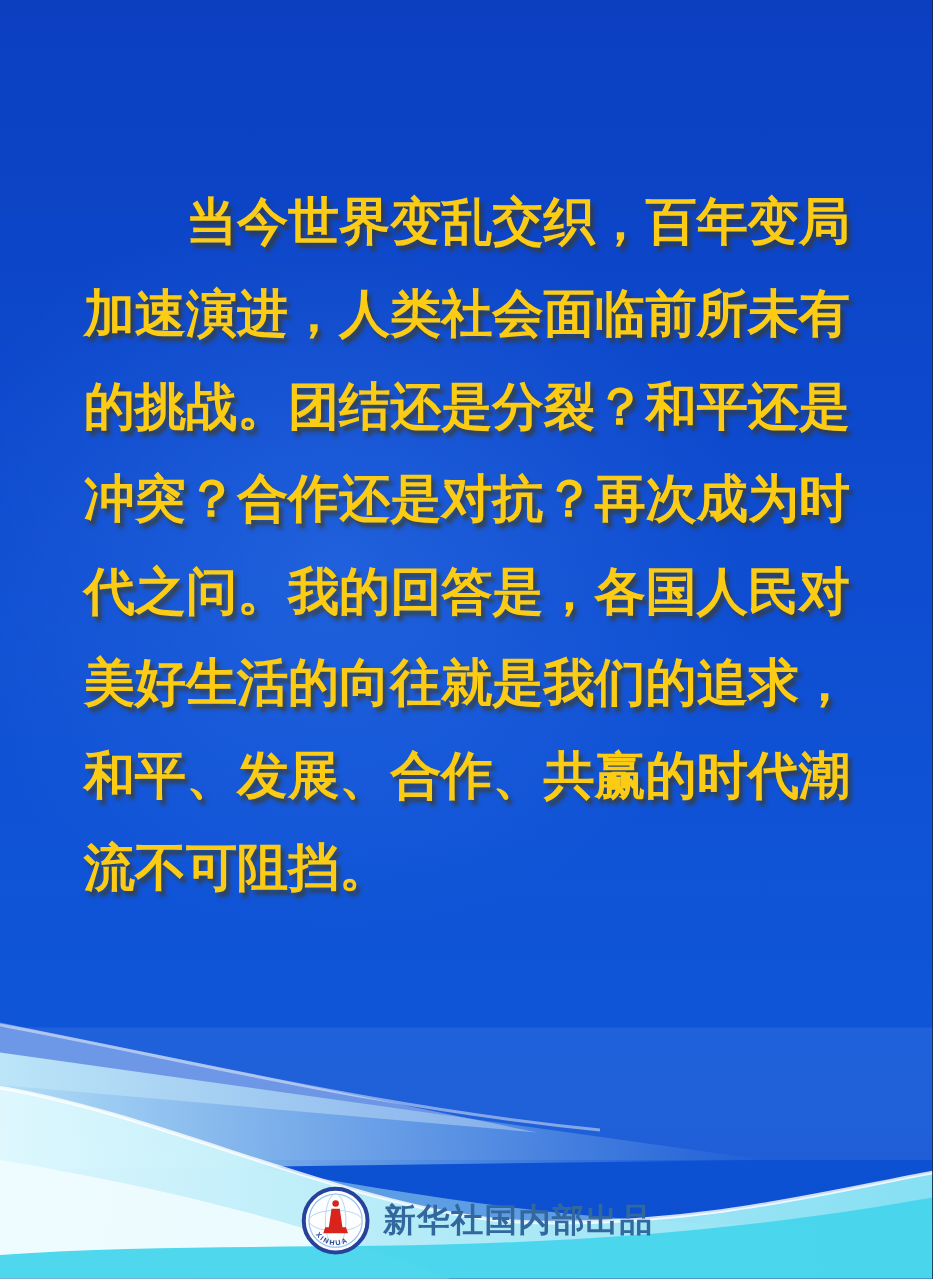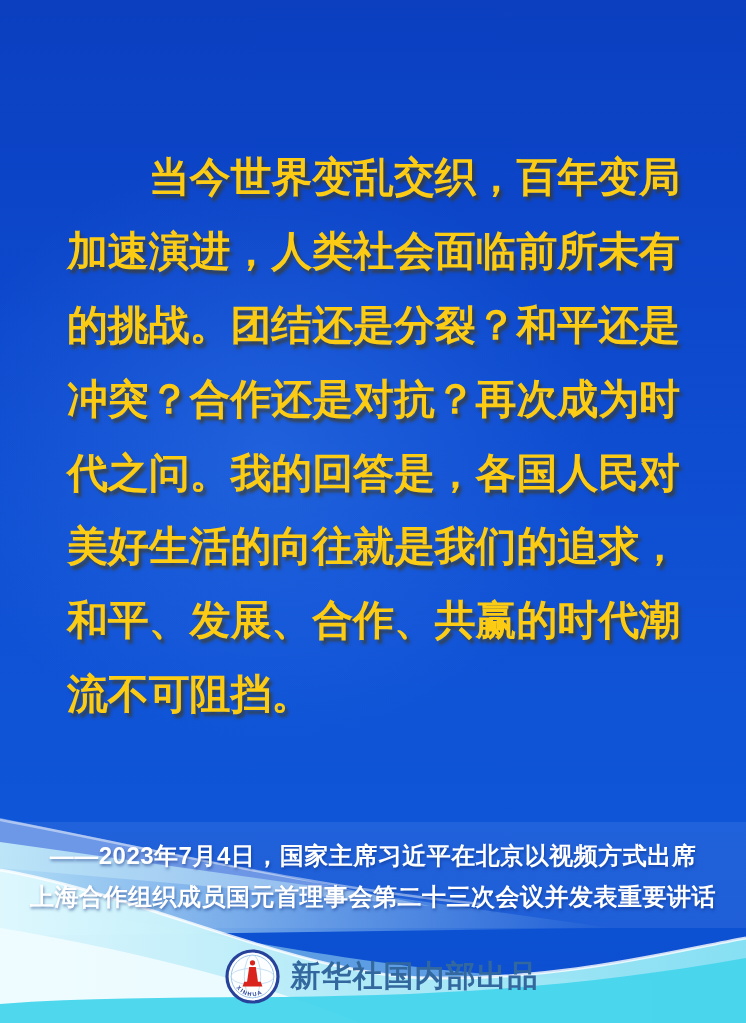--- a/index.html
+++ b/index.html
@@ -54,21 +54,21 @@
   
   .waves{position:absolute;left:0;bottom:0;width:746px;height:215px;z-index:1;}
   
   .footer{
     position:absolute;left:0;top:948px;width:746px;
     display:flex;justify-content:center;align-items:center;gap:10px;
     padding-left:16px;box-sizing:border-box;
     z-index:4;
   }
   .publisher{
-    font-size:30px;font-weight:700;color:#33689F;letter-spacing:1px;
+    font-size:26px;font-weight:700;color:#33689F;letter-spacing:1px;
   }
   .logo{display:block;}
 </style>
 </head>
 <body>
 
 <div class="poster">
 
   <div class="quote">
     <div>
@@ -219,24 +219,20 @@
     <path d="M0,10 L430,98 L0,60 Z" fill="#FFFFFF" opacity="0.35"></path>
     <path d="M0,34 L612,120 L0,128 Z" fill="url(#gradWedge)" opacity="0.9"></path>
     <path d="M0,12 C150,40 300,78 480,96" stroke="#FFFFFF" opacity="0.45" stroke-width="2.5" fill="none"></path>
     <path d="M0,96 C200,112 420,190 746,168 L746,215 L0,215 Z" fill="#AEEAF6" opacity="0.5"></path>
     <path d="M0,62 C140,86 300,168 430,170 C560,172 660,146 746,130 L746,215 L0,215 Z" fill="url(#gradMain)" opacity="0.97"></path>
     <path d="M0,62 C140,86 300,168 430,170 C560,172 660,146 746,130" stroke="#FFFFFF" stroke-width="3" fill="none" opacity="0.8"></path>
     <path d="M0,120 C180,150 300,190 360,215 L0,215 Z" fill="#F2FDFF" opacity="0.85"></path>
     <path d="M0,196 C220,180 430,206 746,150 L746,215 L0,215 Z" fill="#46D5EC" opacity="0.95"></path>
   </svg>
 
-  <div class="attribution">
-    <div>——2023年7月4日，国家主席习近平在北京以视频方式出席</div>
-    <div>上海合作组织成员国元首理事会第二十三次会议并发表重要讲话</div>
-  </div>
 
   <div class="footer">
     <svg class="logo" width="57" height="57" viewBox="0 0 57 57">
       <circle cx="28.5" cy="28.5" r="25.5" fill="#FDFEFF" stroke="#27429A" stroke-width="3.2"></circle>
       <circle cx="28.5" cy="28.5" r="21.3" fill="none" stroke="#9CC4EA" stroke-width="1"></circle>
       <ellipse cx="28.5" cy="28.5" rx="21.3" ry="8.2" fill="none" stroke="#B9D7F0" stroke-width="0.8"></ellipse>
       <ellipse cx="28.5" cy="28.5" rx="8.2" ry="21.3" fill="none" stroke="#B9D7F0" stroke-width="0.8"></ellipse>
       <circle cx="28.5" cy="14.8" r="2.6" fill="#D8241C"></circle>
       <path d="M25.2,19 L31.8,19 L34.2,35.5 L22.8,35.5 Z" fill="#D8241C"></path>
       <path d="M20.2,33.8 L36.8,33.8 L38.4,38.6 L18.6,38.6 Z" fill="#D8241C"></path>

